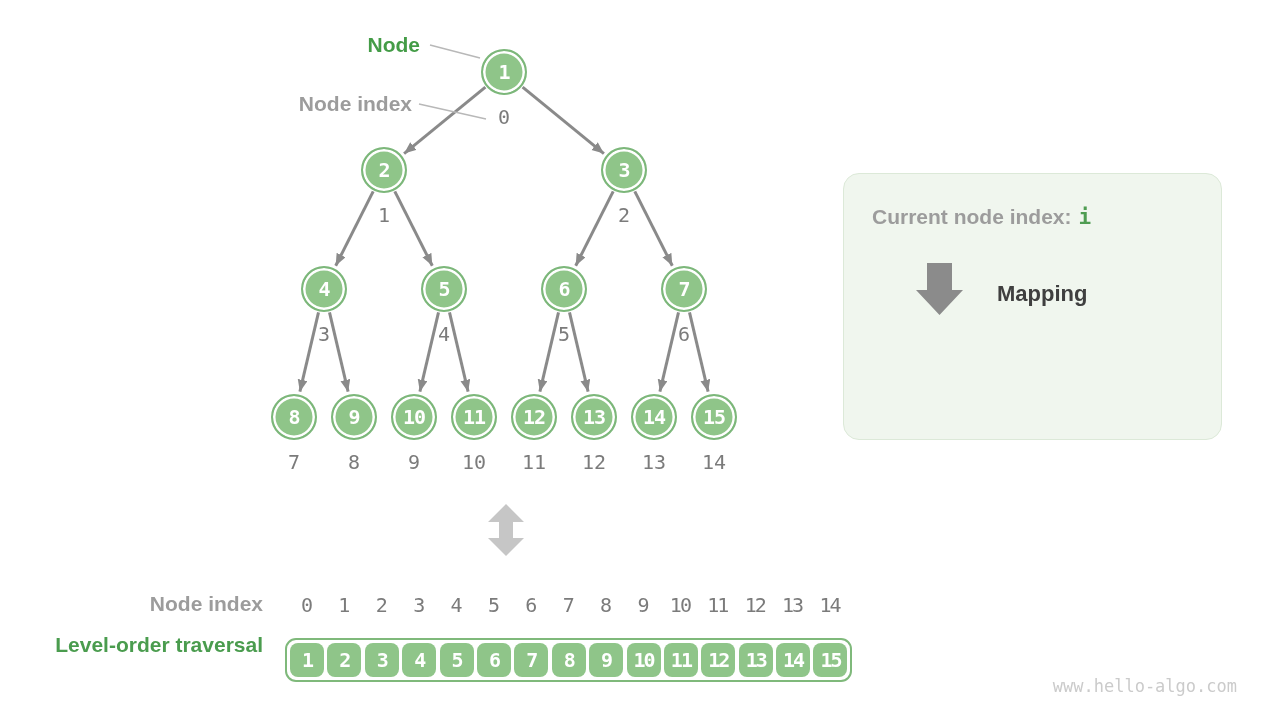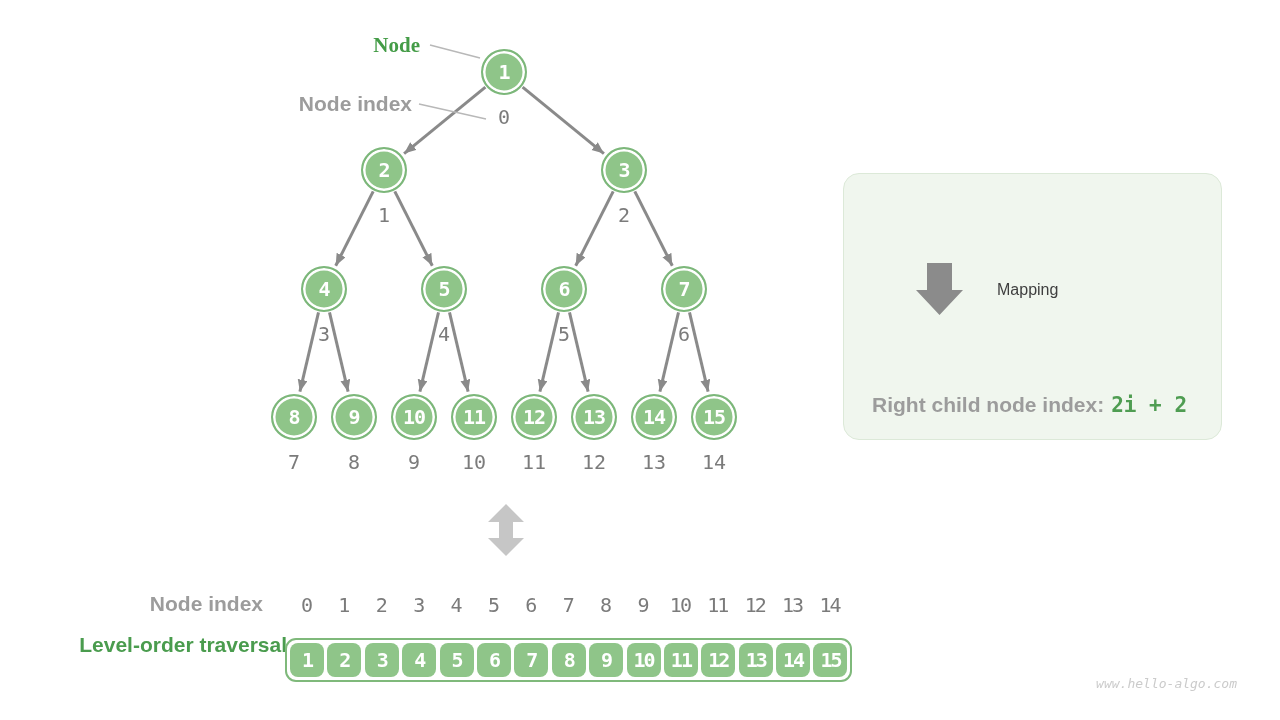--- a/index.html
+++ b/index.html
@@ -17,31 +17,31 @@
     border-radius:50%;background:#8FC589;border:2.5px solid #7CB77A;
     box-shadow:inset 0 0 0 2.5px #ffffff;
     color:#fff;font-family:"DejaVu Sans Mono",monospace;font-weight:bold;font-size:20px;
     display:flex;align-items:center;justify-content:center;letter-spacing:-1px;
   }
   .tindex{
     position:absolute;width:44px;height:24px;line-height:24px;text-align:center;
     font-family:"DejaVu Sans Mono",monospace;font-size:20px;color:#7B7B7B;
   }
   .annot{position:absolute;font-weight:bold;font-size:21px;text-align:right;}
-  .annot-green{color:#449C47;font-family:Liberation Serif, serif;}
+  .annot-green{color:#449C47;}
   .annot-gray{color:#9C9C9C;}
 
   
   .panel{
     position:absolute;left:843px;top:173px;width:379px;height:267px;box-sizing:border-box;
     background:#F0F6EE;border:1.5px solid #DCE9D8;border-radius:16px;
   }
   .p-line{position:absolute;left:28px;white-space:nowrap;font-weight:bold;font-size:21px;color:#9C9C9C;}
   .code{color:#4F9D52;font-family:"DejaVu Sans Mono",monospace;font-weight:bold;margin-left:7px;}
-  .mapping-label{position:absolute;left:153px;top:107px;font-weight:normal;font-size:16px;color:#3F3F3F;}
+  .mapping-label{position:absolute;left:153px;top:107px;font-weight:bold;font-size:22px;color:#3F3F3F;}
 
   
   .caption{
     position:absolute;left:543px;top:508px;width:430px;height:44px;
     background:#E3E3E3;border-radius:10px;color:#3A3A3A;font-size:22px;
     display:flex;align-items:center;justify-content:center;white-space:nowrap;
   }
 
   
   .row-label{position:absolute;left:0;width:263px;text-align:right;font-weight:bold;font-size:21px;}
@@ -57,21 +57,21 @@
     border:2.5px solid #7FB97B;border-radius:11px;background:#fff;
     padding:3px;display:flex;gap:3.4px;
   }
   .acell{
     width:34px;height:34px;border-radius:8px;background:#8FC589;
     color:#fff;font-family:"DejaVu Sans Mono",monospace;font-weight:bold;font-size:20px;
     display:flex;align-items:center;justify-content:center;letter-spacing:-2px;
   }
   .watermark{
     position:absolute;right:43px;top:676px;
-    font-family:"DejaVu Sans Mono",monospace;font-size:13px;color:#CBCBCB;font-style:italic;
+    font-family:"DejaVu Sans Mono",monospace;font-size:17px;color:#CBCBCB;
   }
 </style>
 </head>
 <body>
 
 <div class="stage">
 
   <svg class="layer" width="1280" height="720">
     <defs>
       <marker id="arrow" markerUnits="userSpaceOnUse" markerWidth="14" markerHeight="12" refX="12" refY="5" orient="auto">
@@ -130,27 +130,27 @@
       <div class="tindex" style="left: 632px; top: 450px;">13</div>
       <div class="tnode" style="left: 691px; top: 394px;">15</div>
       <div class="tindex" style="left: 692px; top: 450px;">14</div>
     </div>
 
   <div class="annot annot-green" style="left:280px;top:33px;width:140px;">Node</div>
   <div class="annot annot-gray" style="left:240px;top:92px;width:172px;">Node index</div>
 
   <div class="panel">
 
+    <div class="p-line" style="top:31px;">
+      <span>Current node index:</span><span class="code">i</span>
+    </div>
     <svg style="position:absolute;left:72px;top:89px;" width="50" height="56">
       <polygon points="11,0 36,0 36,27 47,27 23.5,52 0,27 11,27" fill="#8B8B8B"></polygon>
     </svg>
     <div class="mapping-label">Mapping</div>
-    <div class="p-line" style="top:219px;">
-      <span>Right child node index:</span><span class="code">2i + 2</span>
-    </div>
   </div>
 
 
   <div class="row-label row-label-gray" style="top:592px;">Node index</div>
   <div class="index-row" id="index-row">
       <div class="aidx">0</div>
       <div class="aidx">1</div>
       <div class="aidx">2</div>
       <div class="aidx">3</div>
       <div class="aidx">4</div>
@@ -159,21 +159,21 @@
       <div class="aidx">7</div>
       <div class="aidx">8</div>
       <div class="aidx">9</div>
       <div class="aidx">10</div>
       <div class="aidx">11</div>
       <div class="aidx">12</div>
       <div class="aidx">13</div>
       <div class="aidx">14</div>
     </div>
 
-  <div class="row-label row-label-green" style="top:633px;margin-left:24px;">Level-order traversal</div>
+  <div class="row-label row-label-green" style="top:633px;">Level-order traversal</div>
   <div class="array-box" id="array-cells">
       <div class="acell">1</div>
       <div class="acell">2</div>
       <div class="acell">3</div>
       <div class="acell">4</div>
       <div class="acell">5</div>
       <div class="acell">6</div>
       <div class="acell">7</div>
       <div class="acell">8</div>
       <div class="acell">9</div>

